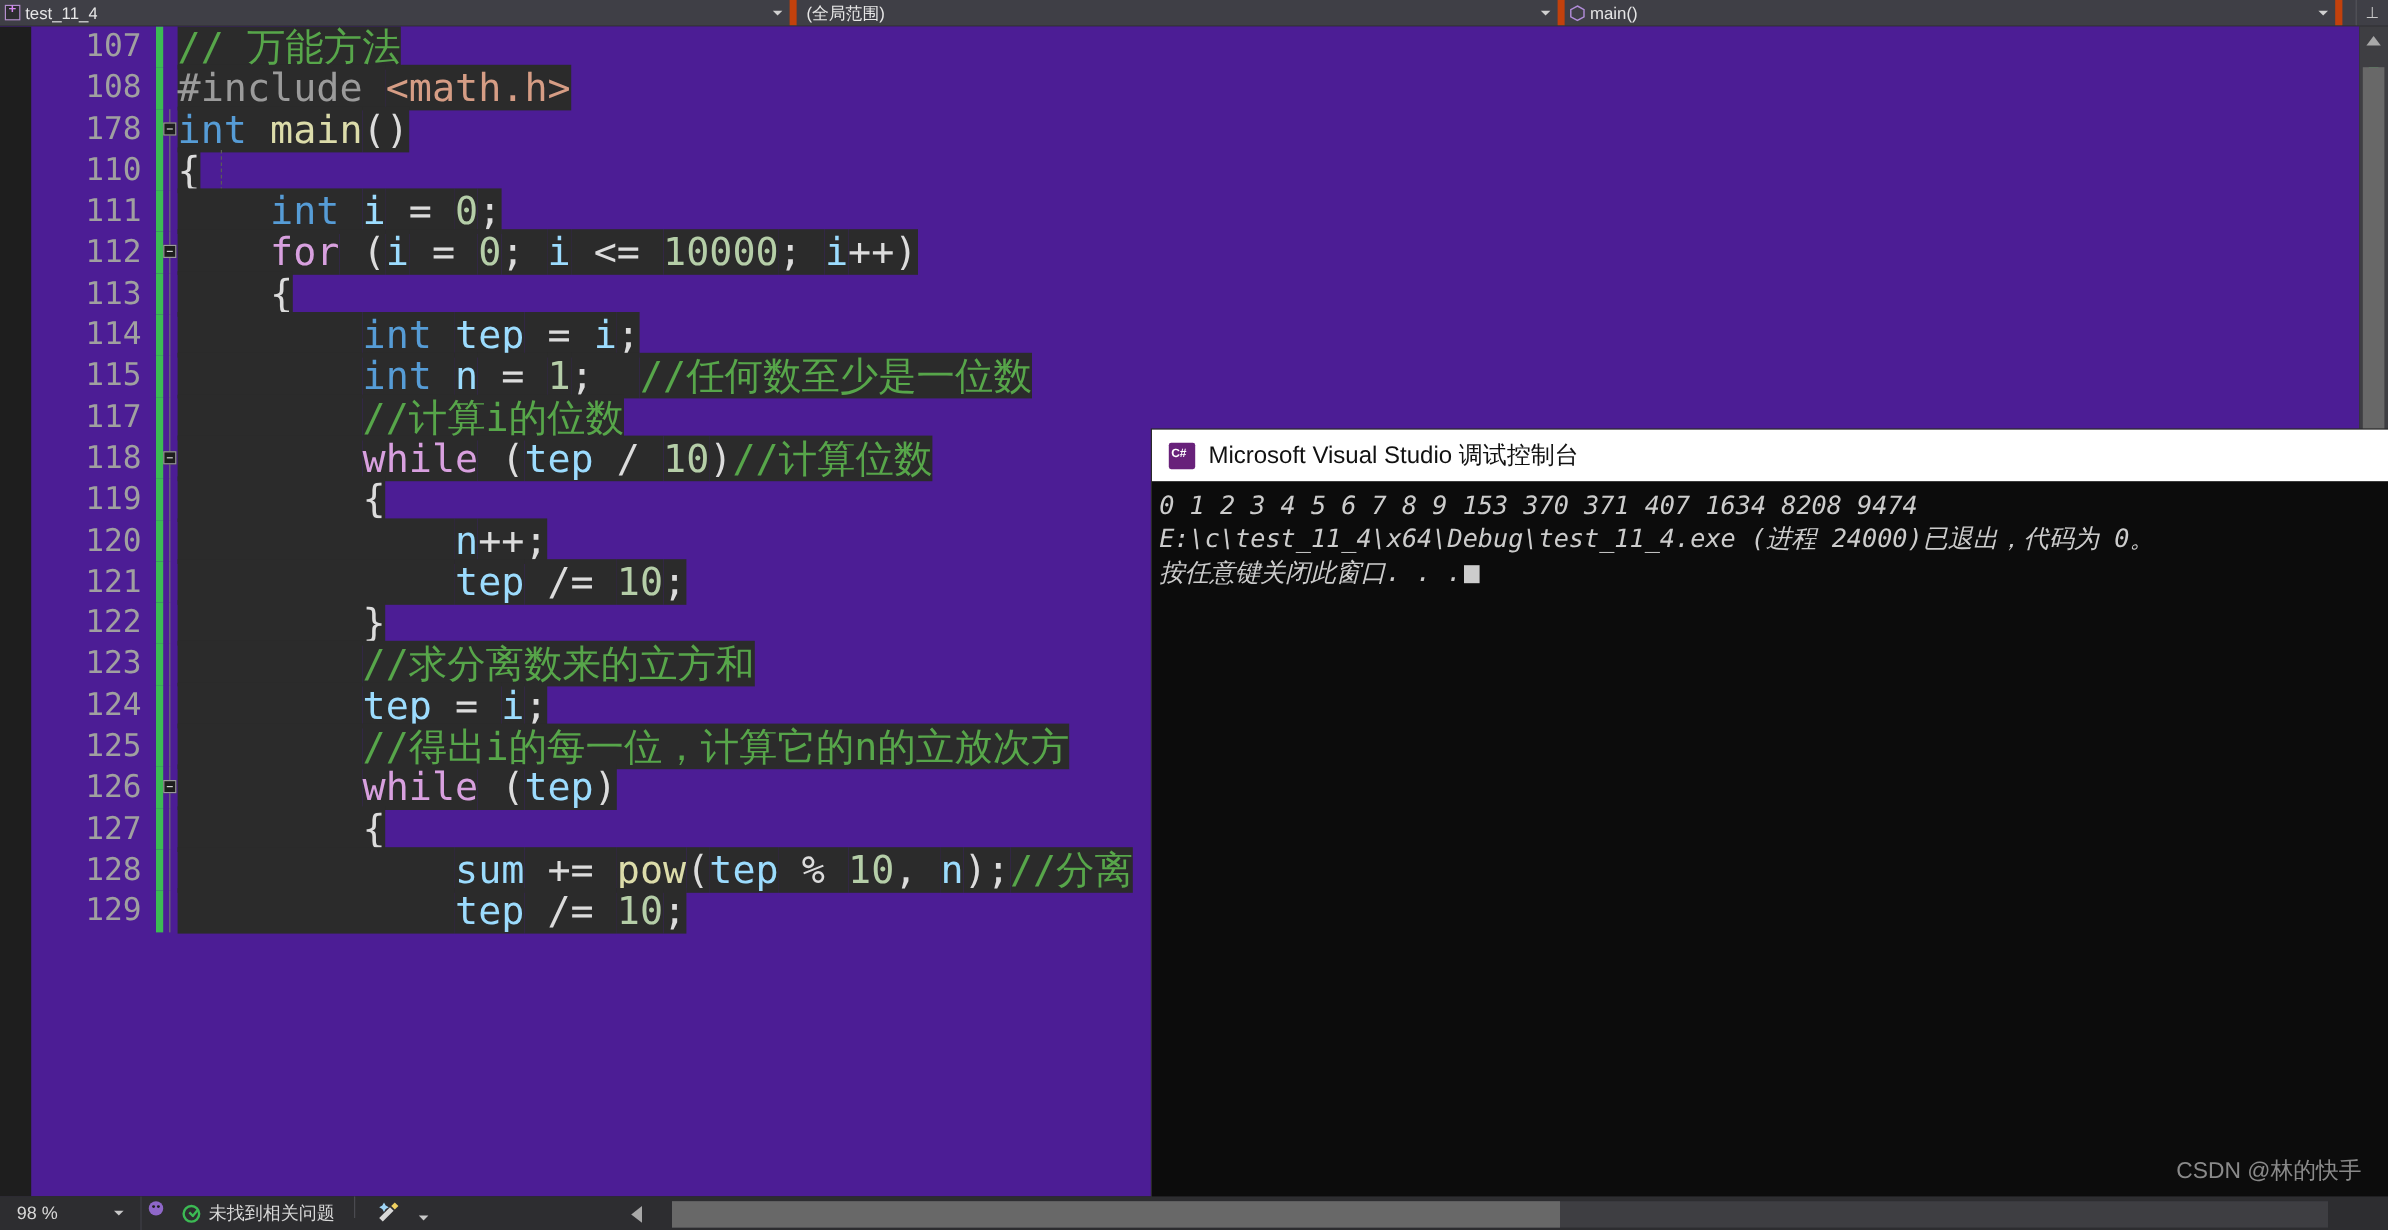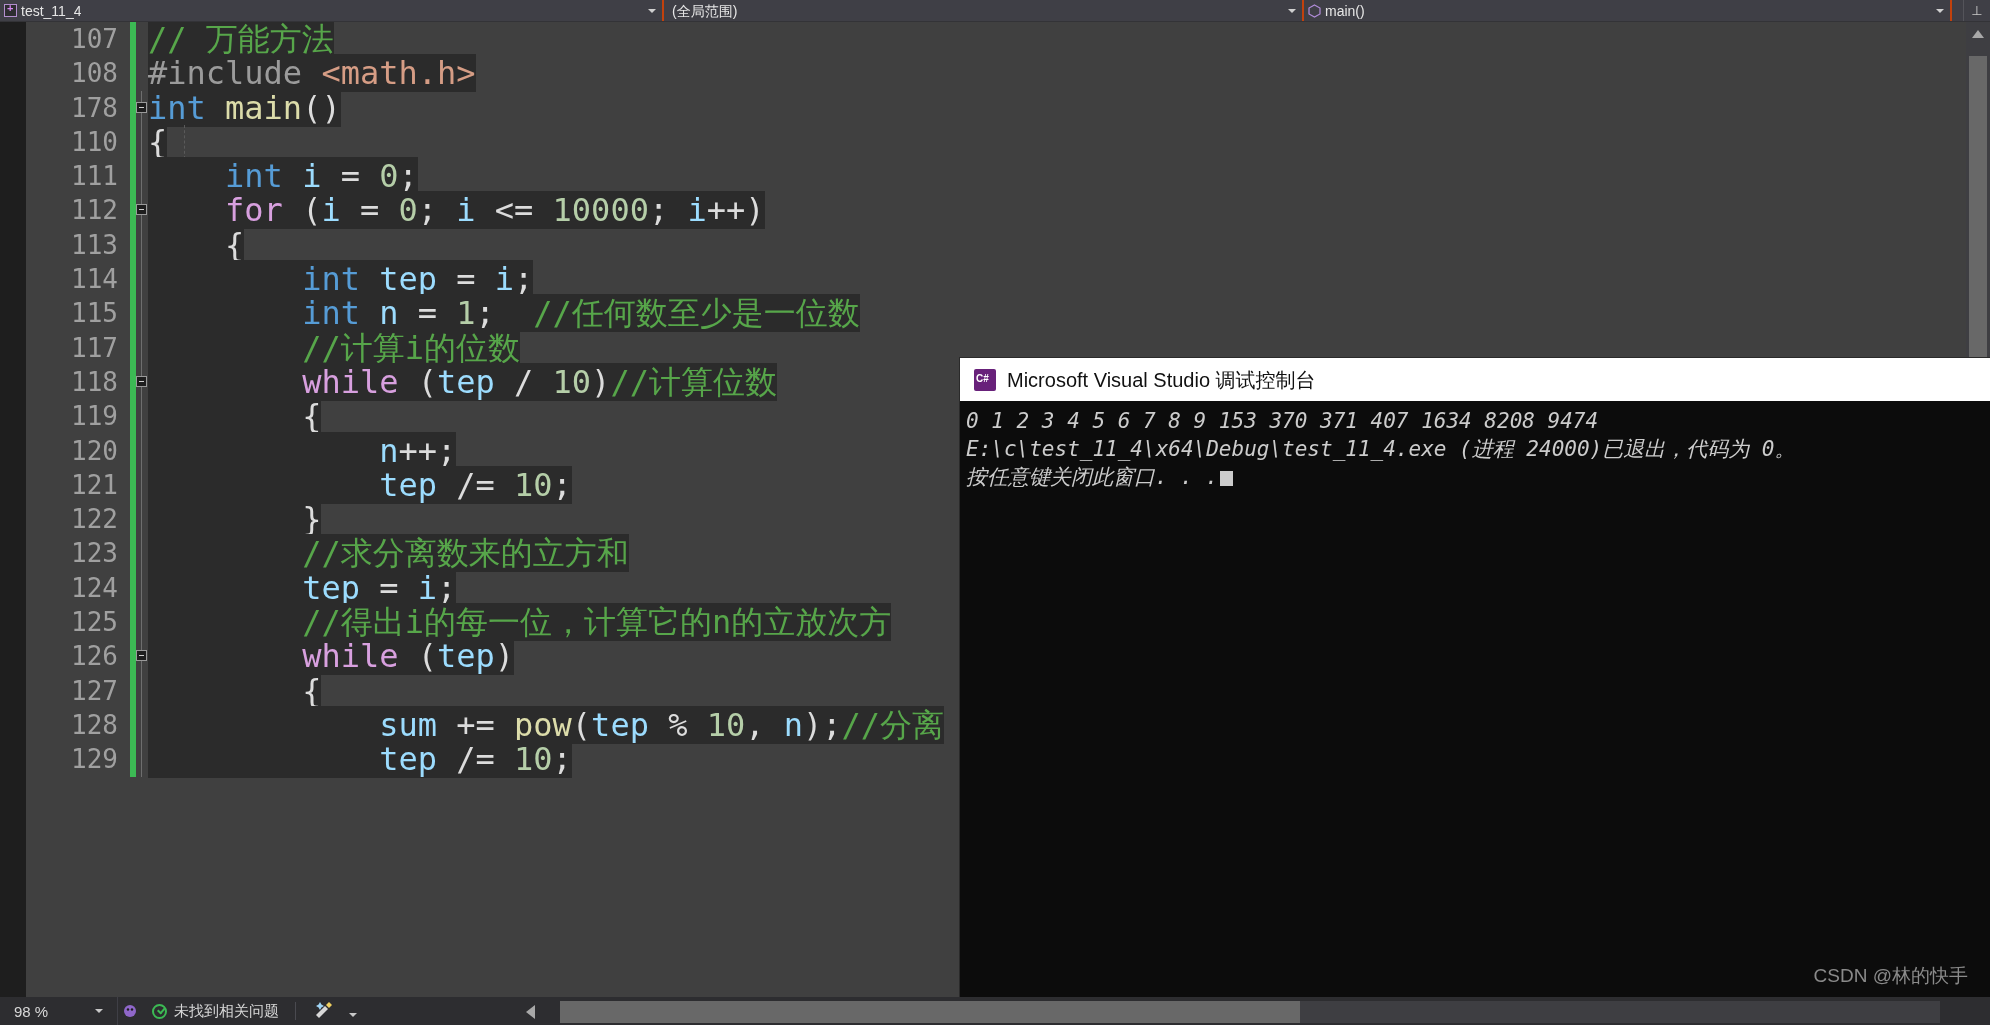--- a/index.html
+++ b/index.html
@@ -7,21 +7,21 @@
        font-family:"Liberation Sans","DejaVu Sans",sans-serif;}
 
   
   #ide{position:absolute;inset:0;background:#1e1e1e;}
 
   
   .navbar{position:absolute;left:0;top:0;width:1990px;height:22px;
           background:#3f3f46;display:flex;align-items:stretch;
           border-bottom:1px solid #333337;box-sizing:border-box;}
   .nav-combo{position:relative;display:flex;align-items:center;
-             background:#3f3f46;border-right:2px solid #c2410c;
+             background:#3f3f46;border-right:6px solid #c2410c;
              padding:0 4px;box-sizing:border-box;}
   .nav-combo.c1{width:664px;}
   .nav-combo.c2{width:640px;}
   .nav-combo.c3{width:648px;}
   .nav-combo .lbl{color:#e6e6e6;font-size:14px;line-height:22px;
                   white-space:nowrap;overflow:hidden;margin-left:4px;
                   font-family:"Liberation Sans",sans-serif;}
   .nav-combo .arrow{position:absolute;right:6px;top:9px;width:0;height:0;
                     border-left:4px solid transparent;border-right:4px solid transparent;
                     border-top:4px solid #d0d0d0;}
@@ -31,21 +31,21 @@
                   font-size:11px;line-height:13px;font-weight:bold;}
   .ico-method{width:13px;height:14px;flex:0 0 auto;position:relative;}
   .ico-method svg{display:block;}
   .nav-right{margin-left:auto;width:26px;background:#3f3f46;
              display:flex;align-items:center;justify-content:center;
              border-left:1px solid #54545a;}
   .ico-splitdown{color:#c8c8c8;font-size:13px;line-height:13px;}
 
   
   .editor{position:absolute;left:0;top:22px;width:1966px;height:975px;
-          background:#404040;overflow:hidden;}
+          background:#4c1d95;overflow:hidden;}
   .gutter-bg{position:absolute;left:0;top:0;width:26px;height:100%;background:#1e1e1e;}
 
   .code-rows{position:absolute;left:0;top:0;width:1966px;}
   .row{position:relative;height:34.3px;}
   .lnum{position:absolute;left:30px;top:0;width:88px;text-align:right;
         color:#a0a0a0;font-size:26px;line-height:34.3px;
         font-family:"DejaVu Sans Mono","Liberation Mono",monospace;}
   .changebar{position:absolute;left:130px;top:0;width:6px;height:100%;background:#3cba54;}
   .fold{position:absolute;left:136px;top:11px;width:11px;height:11px;
         border:1px solid #9a9a9a;background:#1e1e1e;box-sizing:border-box;}
@@ -73,21 +73,21 @@
            background:#3e3e42;}
   .vscroll .up{position:absolute;left:6px;top:8px;width:0;height:0;
                border-left:6px solid transparent;border-right:6px solid transparent;
                border-bottom:8px solid #a8a8a8;}
   .vscroll .mark{position:absolute;left:8px;top:34px;width:8px;height:20px;background:#3cba54;}
   .vscroll .thumb{position:absolute;left:3px;top:34px;width:18px;height:912px;
                   background:#686868;}
 
   
   .statusbar{position:absolute;left:0;bottom:0;width:1990px;height:28px;
-             background:#2d2d30;display:flex;align-items:center;
+             background:#2d2d30;display:flex;align-items:flex-start;
              font-size:15px;color:#d8d8d8;box-sizing:border-box;}
   .zoombox{width:118px;height:28px;background:#2d2d30;position:relative;
            display:flex;align-items:center;padding-left:14px;box-sizing:border-box;
            border-right:1px solid #3f3f46;}
   .zoombox .arrow{position:absolute;right:14px;top:12px;width:0;height:0;
                   border-left:4px solid transparent;border-right:4px solid transparent;
                   border-top:4px solid #c8c8c8;}
   .status-ico{width:24px;height:20px;display:flex;align-items:center;justify-content:center;}
   .status-item{display:flex;align-items:center;gap:7px;padding:0 10px;height:28px;}
   .dot-ok{width:15px;height:15px;border-radius:50%;border:2px solid #3cba54;

